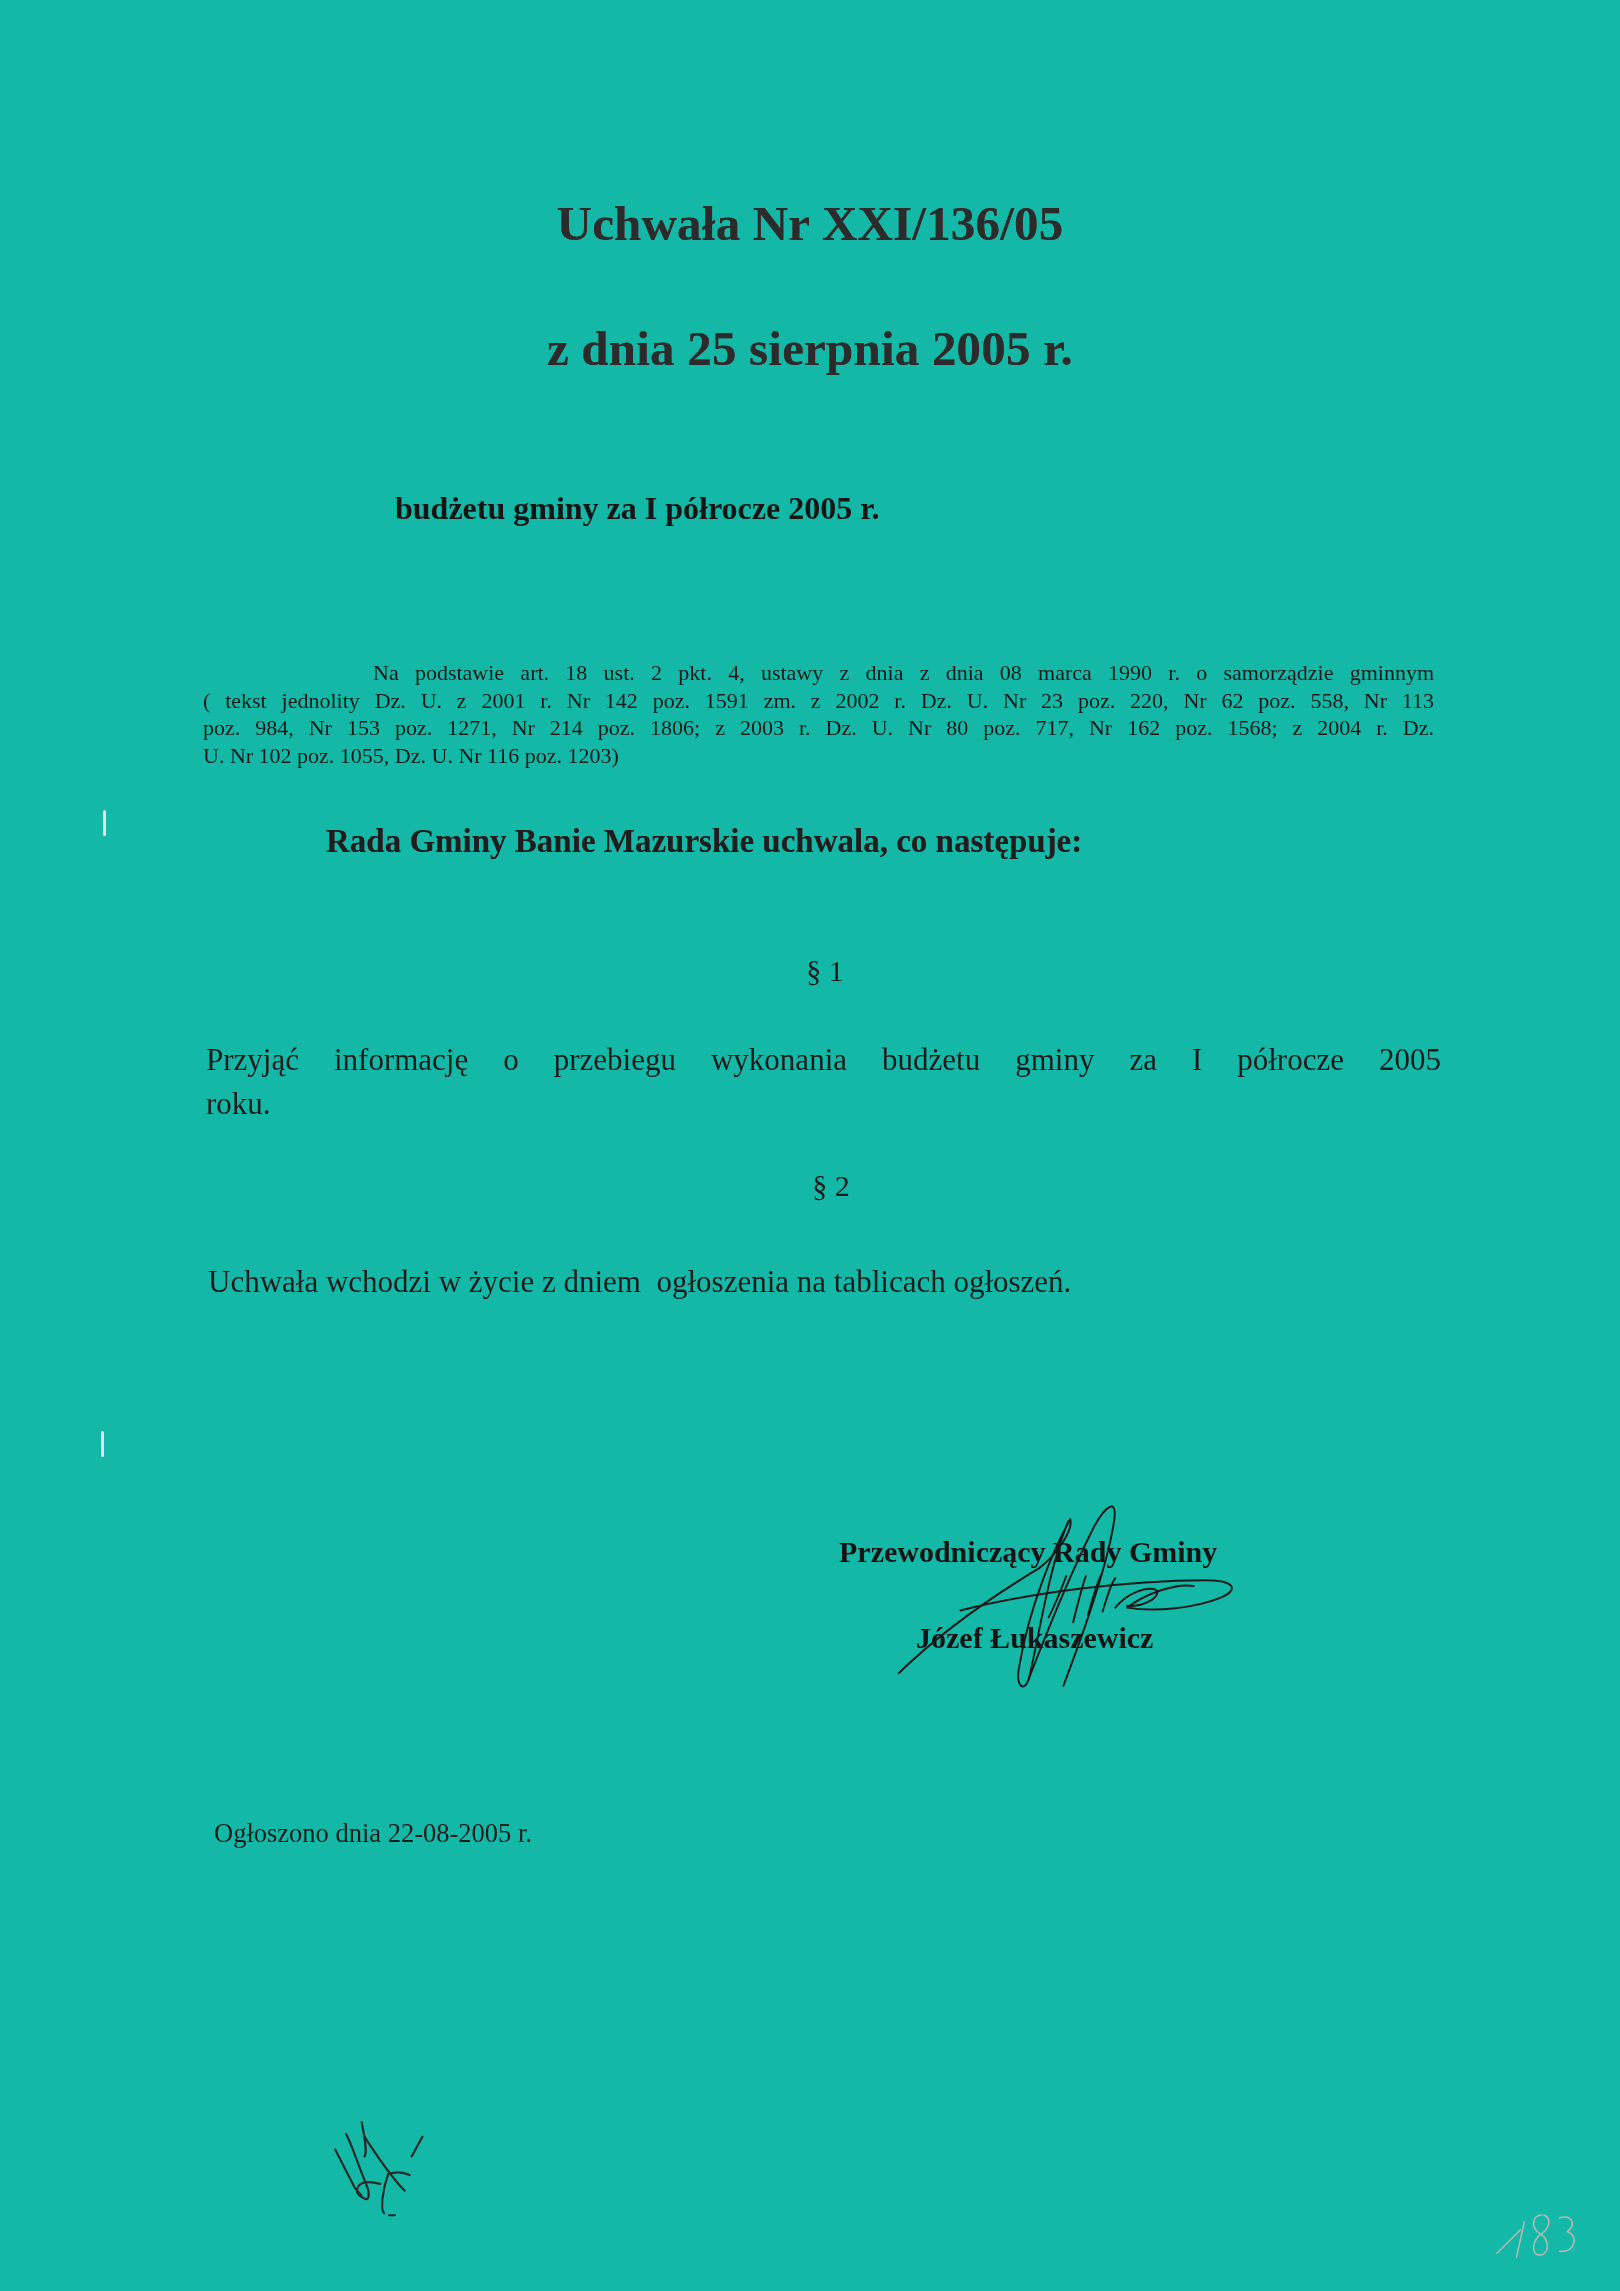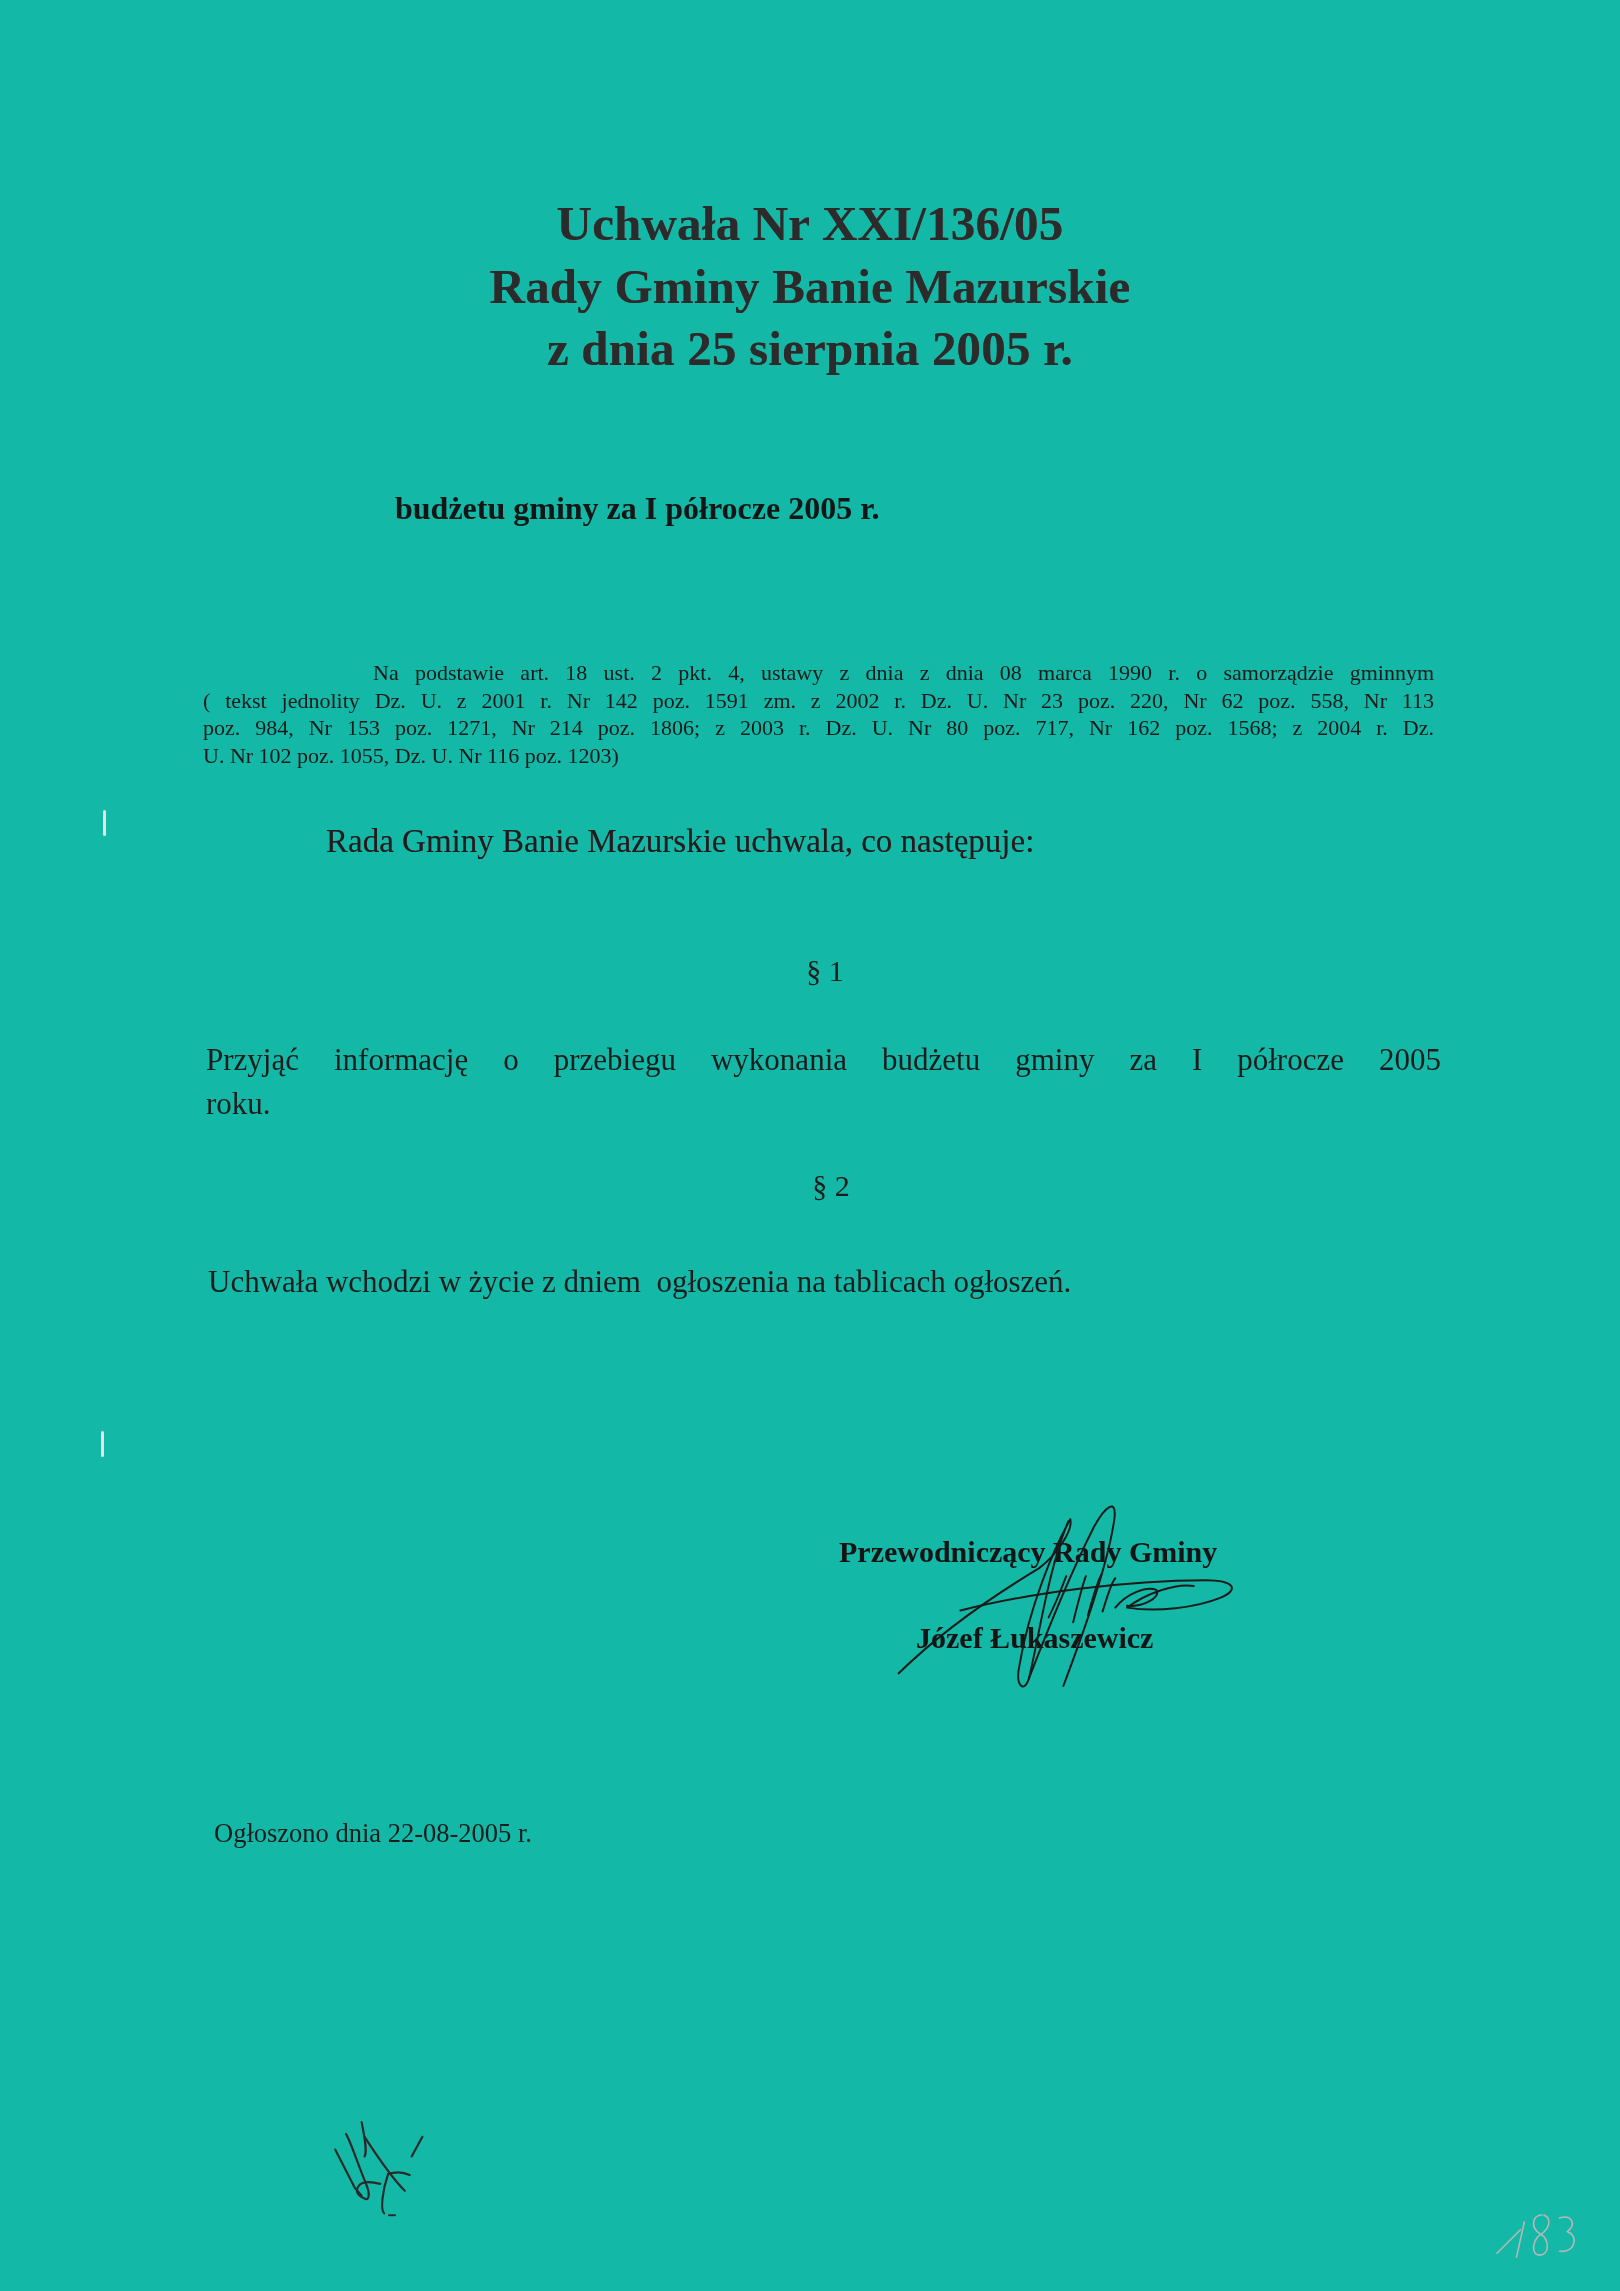--- a/index.html
+++ b/index.html
@@ -7,39 +7,38 @@
          font-family:"Liberation Serif", serif; color:#111; }
   .page { position:absolute; left:0; top:0; width:1620px; height:2292px; background:#14b8a6; }
   .ln { position:absolute; white-space:nowrap; line-height:1; }
   .center { left:0; width:1620px; text-align:center; }
 
   
   .title { font-size:49px; font-weight:bold; color:#2b2b2b; letter-spacing:0.2px;
            text-shadow:0 0 0.6px #555; }
   .subtitle { font-size:32px; font-weight:bold; color:#151515; }
   .legal { font-size:22px; color:#1a1a1a; }
-  .lead { font-size:33px; font-weight:normal; color:#1e1e1e; text-shadow:0 0 0.5px #555; }
+  .lead { font-size:33px; font-weight:bold; color:#1e1e1e; text-shadow:0 0 0.5px #555; }
   .para { font-size:31px; color:#1c1c1c; }
   .sig { font-size:30px; font-weight:bold; color:#141414; }
   .pub { font-size:26.5px; color:#1c1c1c; }
 
   .justify { text-align:justify; text-align-last:justify;font-family:Liberation Serif, serif; }
   .margin-mark { position:absolute; width:2.9px; border-radius:2px; background:#e4e4e4; }
   svg.ink { position:absolute; left:0; top:0; overflow:visible; pointer-events:none; }
 </style>
 </head>
 <body>
 
 <div class="page">
 
   <div class="margin-mark" style="left:103px; top:810px; height:25.5px;"></div>
   <div class="margin-mark" style="left:101px; top:1431px; height:25.5px;"></div>
 
   <div class="ln center title" style="top:199px;">Uchwała Nr XXI/136/05</div>
-  <div class="ln center title" style="top:262px;">Rady Gminy Banie Mazurskie</div>
   <div class="ln center title" style="top:324px;">z dnia 25 sierpnia 2005 r.</div>
 
   <div class="ln subtitle" style="left:395px; top:492px;">budżetu gminy za I półrocze 2005 r.</div>
 
   <div>
     <div class="ln legal justify" style="left:373px; width:1061px; top:662px;">Na podstawie art. 18 ust. 2 pkt. 4, ustawy z dnia z dnia 08 marca 1990 r. o samorządzie gminnym</div>
     <div class="ln legal justify" style="left:203px; width:1231px; top:690px;">( tekst jednolity Dz. U. z 2001 r. Nr 142 poz. 1591 zm. z 2002 r. Dz. U. Nr 23 poz. 220, Nr 62 poz. 558, Nr 113</div>
     <div class="ln legal justify" style="left:203px; width:1231px; top:717px;">poz. 984, Nr 153 poz. 1271, Nr 214 poz. 1806; z 2003 r. Dz. U. Nr 80 poz. 717, Nr 162 poz. 1568; z 2004 r. Dz.</div>
     <div class="ln legal" style="left:203px; top:745px;">U. Nr 102 poz. 1055, Dz. U. Nr 116 poz. 1203)</div>
   </div>

